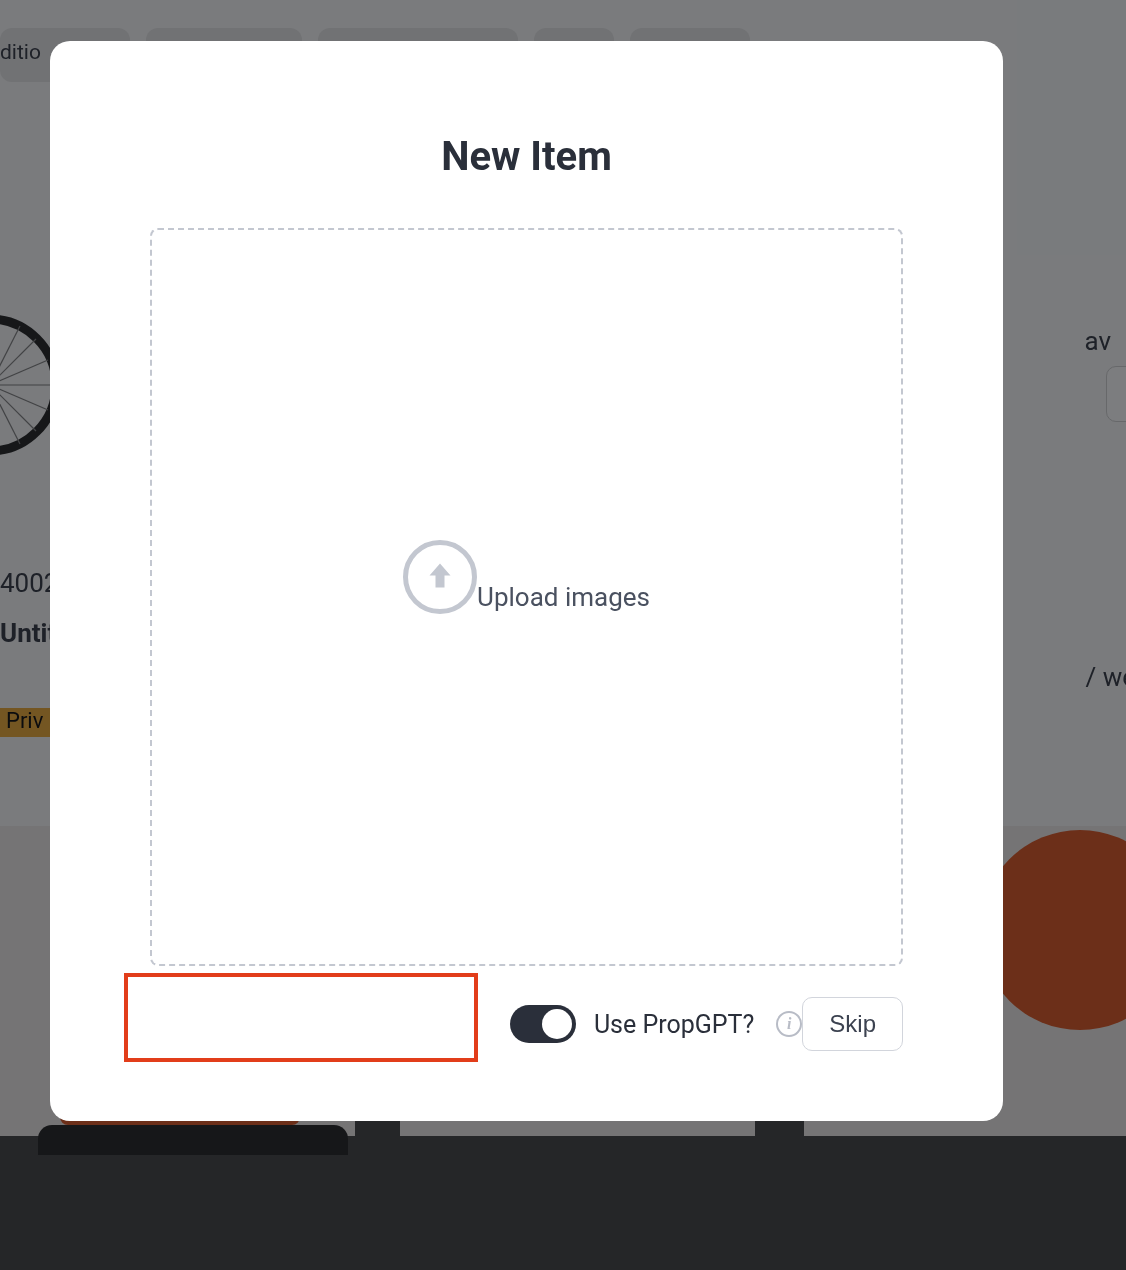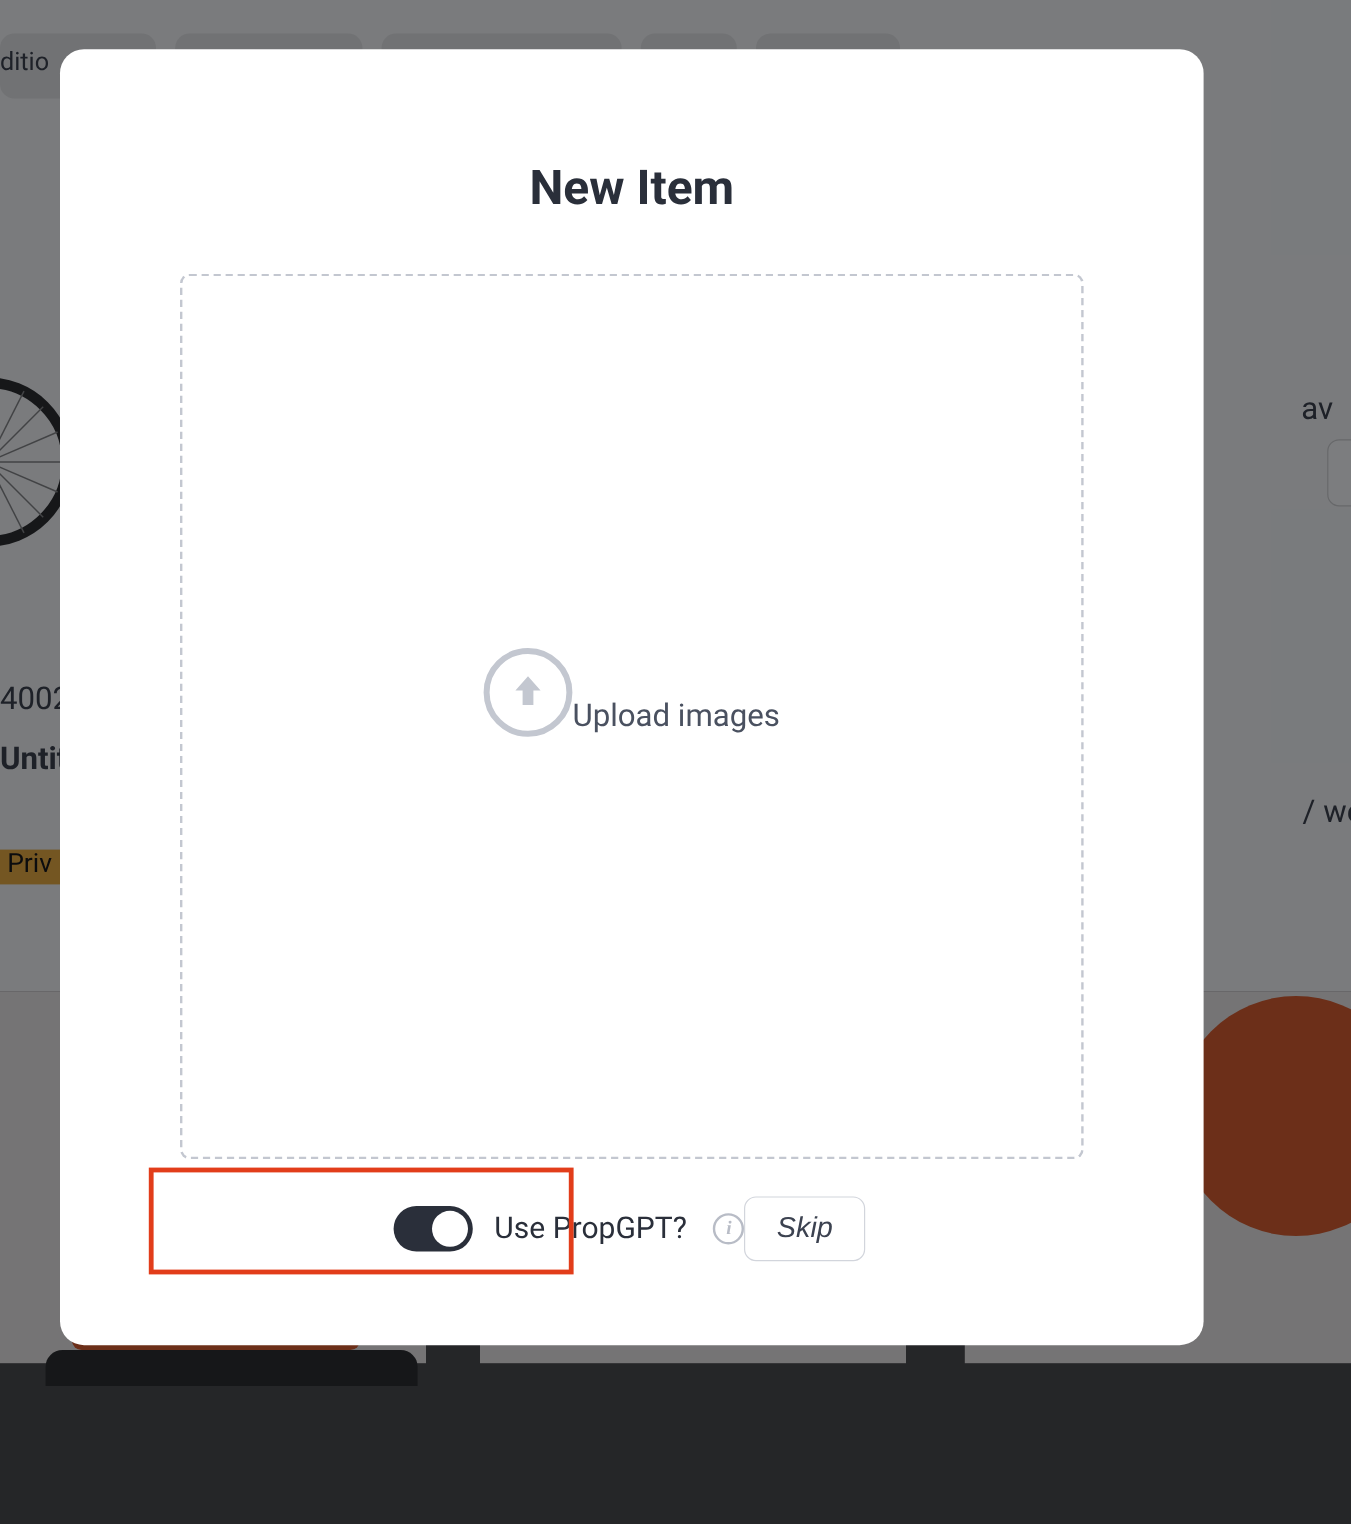--- a/index.html
+++ b/index.html
@@ -207,21 +207,21 @@
       height: 36px;
     }
     .upload-text {
       font-size: 26px;
       color: #4a5160;
     }
     .footer-row {
       margin-top: auto;
       display: flex;
       align-items: center;
-      justify-content: center;
+      justify-content: flex-end;
       padding-top: 30px;
     }
     .highlight-box {
       position: absolute;
       left: 124px;
       top: 973px;
       width: 354px;
       height: 89px;
       border: 4px solid #e23d1a;
       z-index: 70;
@@ -270,21 +270,20 @@
       margin-left: 4px;
     }
     .skip-btn {
       border: 1.5px solid #d2d5dc;
       background: #fff;
       color: #3c4250;
       font-size: 24px;
       padding: 12px 26px;
       border-radius: 10px;
       cursor: pointer;
-      font-style: italic;
     }
   </style>
 </head>
 <body>
 
 <div class="backdrop"></div>
 
 <div class="bg-row-top">
   <div class="bg-pill bg-pill-1"></div>
   <div class="bg-pill bg-pill-2"></div>

